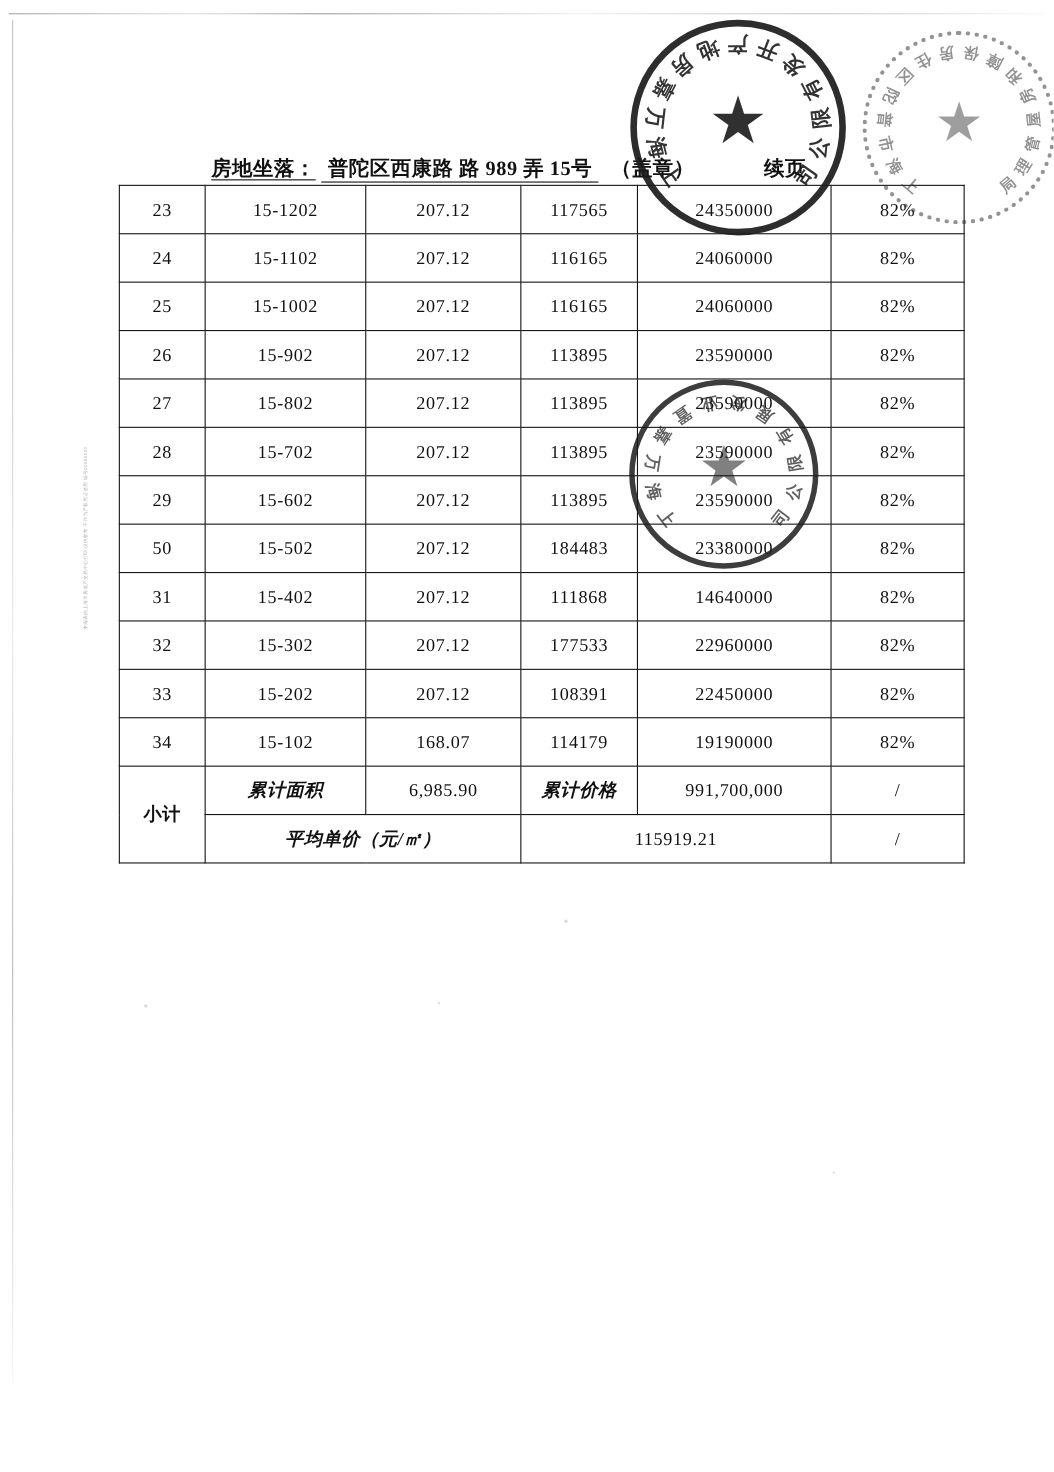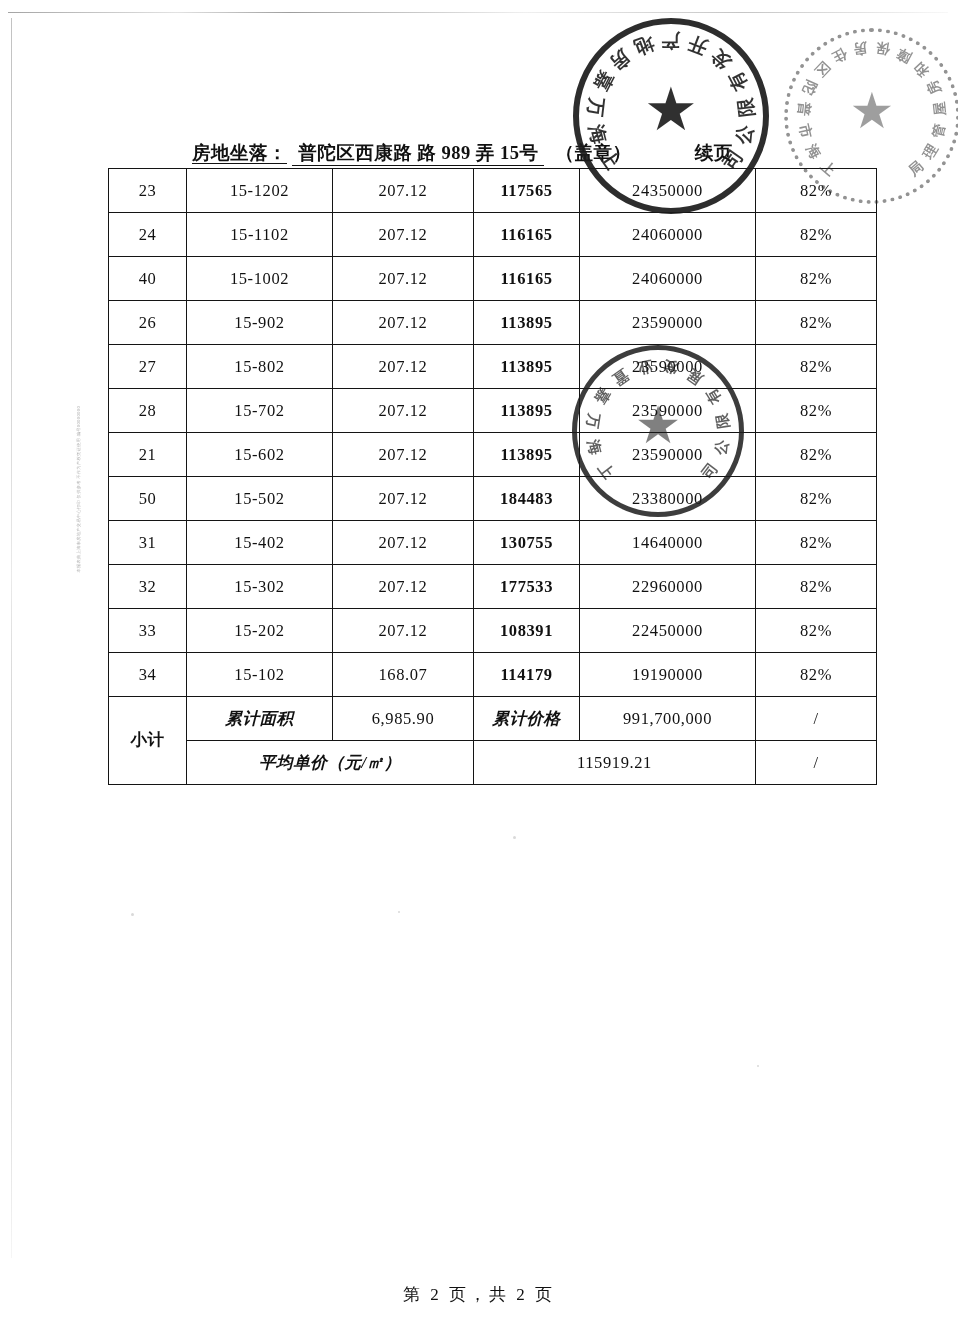--- a/index.html
+++ b/index.html
@@ -90,21 +90,21 @@
     text-align: center;
     vertical-align: middle;
     font-size: 16.5px;
     font-family: "Liberation Serif", "DejaVu Serif", serif;
     letter-spacing: .6px;
     padding: 0;
   }
   td.c-no    { width: 77px; }
   td.c-unit  { width: 145px; }
   td.c-area  { width: 140px; }
-  td.c-price { width: 105px; font-weight: bold; }
+  td.c-price { width: 105px; }
   td.c-total { width: 175px; }
   td.c-pct   { width: 120px; }
 
   td.sub-label {
     font-weight: bold;
     font-size: 20px;
     line-height: 1.12;
     letter-spacing: 2px;
   }
   td.bold-cn {
@@ -227,21 +227,21 @@
       </tr>
       <tr>
         <td class="c-no">24</td>
         <td class="c-unit">15-1102</td>
         <td class="c-area">207.12</td>
         <td class="c-price">116165</td>
         <td class="c-total">24060000</td>
         <td class="c-pct">82%</td>
       </tr>
       <tr>
-        <td class="c-no">40</td>
+        <td class="c-no">25</td>
         <td class="c-unit">15-1002</td>
         <td class="c-area">207.12</td>
         <td class="c-price">116165</td>
         <td class="c-total">24060000</td>
         <td class="c-pct">82%</td>
       </tr>
       <tr>
         <td class="c-no">26</td>
         <td class="c-unit">15-902</td>
         <td class="c-area">207.12</td>
@@ -259,40 +259,40 @@
       </tr>
       <tr>
         <td class="c-no">28</td>
         <td class="c-unit">15-702</td>
         <td class="c-area">207.12</td>
         <td class="c-price">113895</td>
         <td class="c-total">23590000</td>
         <td class="c-pct">82%</td>
       </tr>
       <tr>
-        <td class="c-no">21</td>
+        <td class="c-no">29</td>
         <td class="c-unit">15-602</td>
         <td class="c-area">207.12</td>
         <td class="c-price">113895</td>
         <td class="c-total">23590000</td>
         <td class="c-pct">82%</td>
       </tr>
       <tr>
         <td class="c-no">50</td>
         <td class="c-unit">15-502</td>
         <td class="c-area">207.12</td>
         <td class="c-price">184483</td>
         <td class="c-total">23380000</td>
         <td class="c-pct">82%</td>
       </tr>
       <tr>
         <td class="c-no">31</td>
         <td class="c-unit">15-402</td>
         <td class="c-area">207.12</td>
-        <td class="c-price">130755</td>
+        <td class="c-price">111868</td>
         <td class="c-total">14640000</td>
         <td class="c-pct">82%</td>
       </tr>
       <tr>
         <td class="c-no">32</td>
         <td class="c-unit">15-302</td>
         <td class="c-area">207.12</td>
         <td class="c-price">177533</td>
         <td class="c-total">22960000</td>
         <td class="c-pct">82%</td>
@@ -386,15 +386,14 @@
         <span style="transform: rotate(-11.5909deg) translate(0px, -66px) rotate(180deg) translate(-50%, -50%);">业</span>
         <span style="transform: rotate(11.5909deg) translate(0px, -66px) rotate(180deg) translate(-50%, -50%);">发</span>
         <span style="transform: rotate(34.7727deg) translate(0px, -66px) rotate(180deg) translate(-50%, -50%);">展</span>
         <span style="transform: rotate(57.9545deg) translate(0px, -66px) rotate(180deg) translate(-50%, -50%);">有</span>
         <span style="transform: rotate(81.1364deg) translate(0px, -66px) rotate(180deg) translate(-50%, -50%);">限</span>
         <span style="transform: rotate(104.318deg) translate(0px, -66px) rotate(180deg) translate(-50%, -50%);">公</span>
         <span style="transform: rotate(127.5deg) translate(0px, -66px) rotate(180deg) translate(-50%, -50%);">司</span>
       </div>
   </div>
 
-  <div class="footer">第 2 页，共 2 页</div>
 
 </div>
 
 </body></html>

